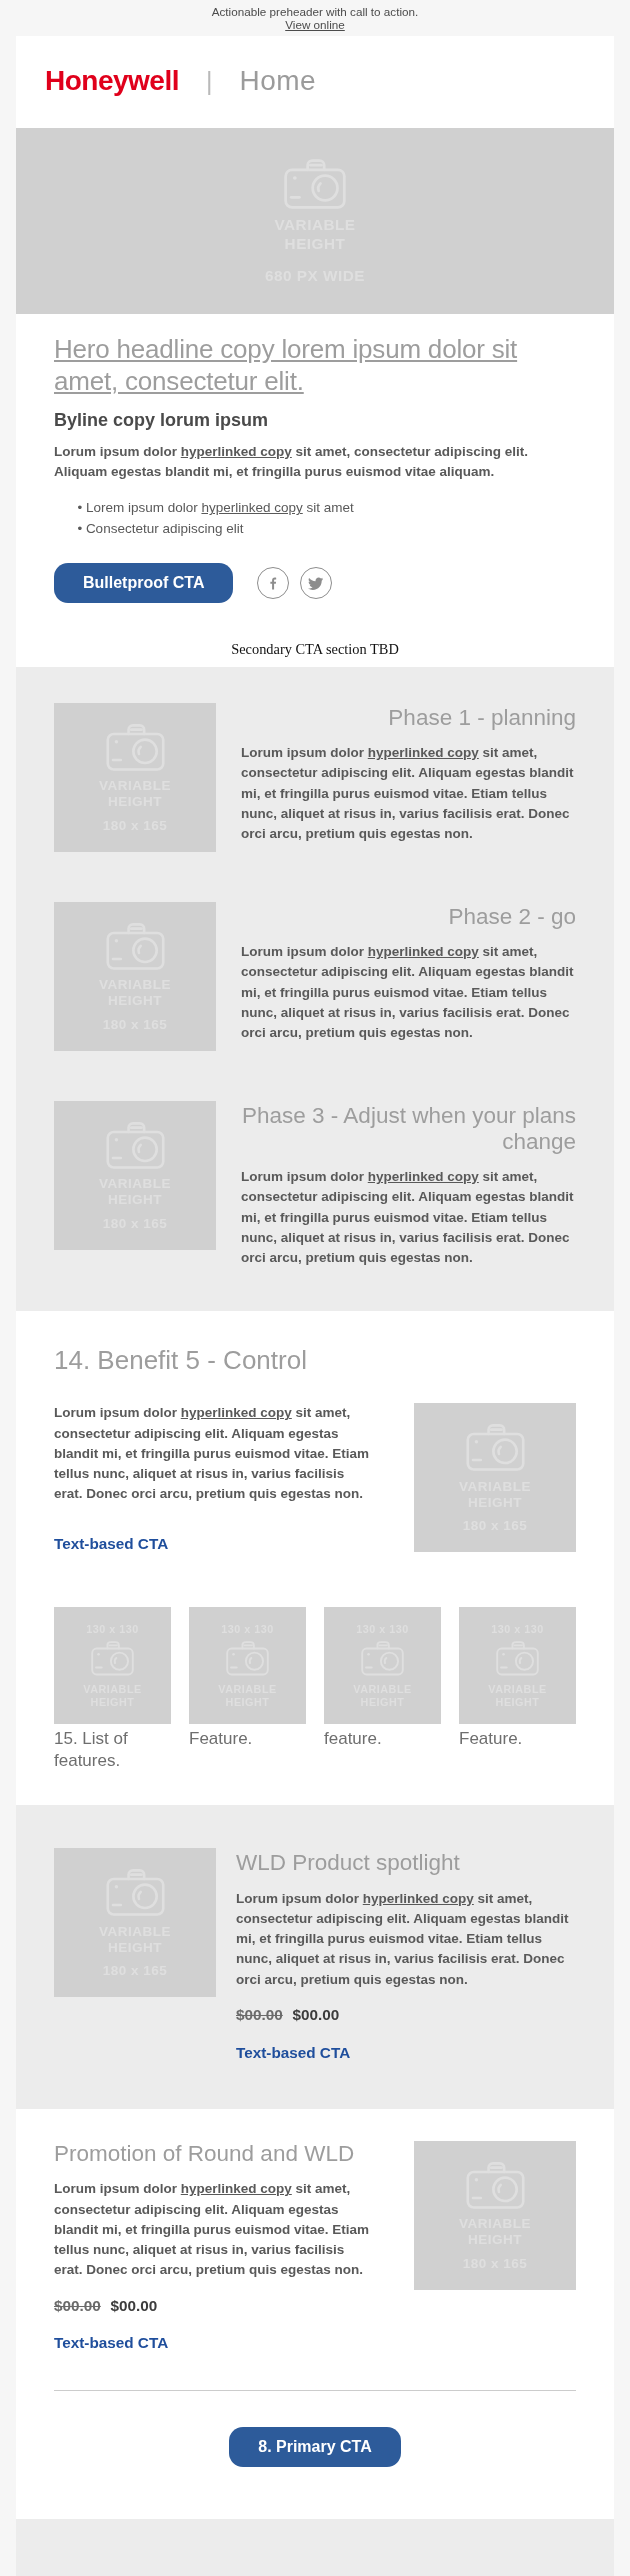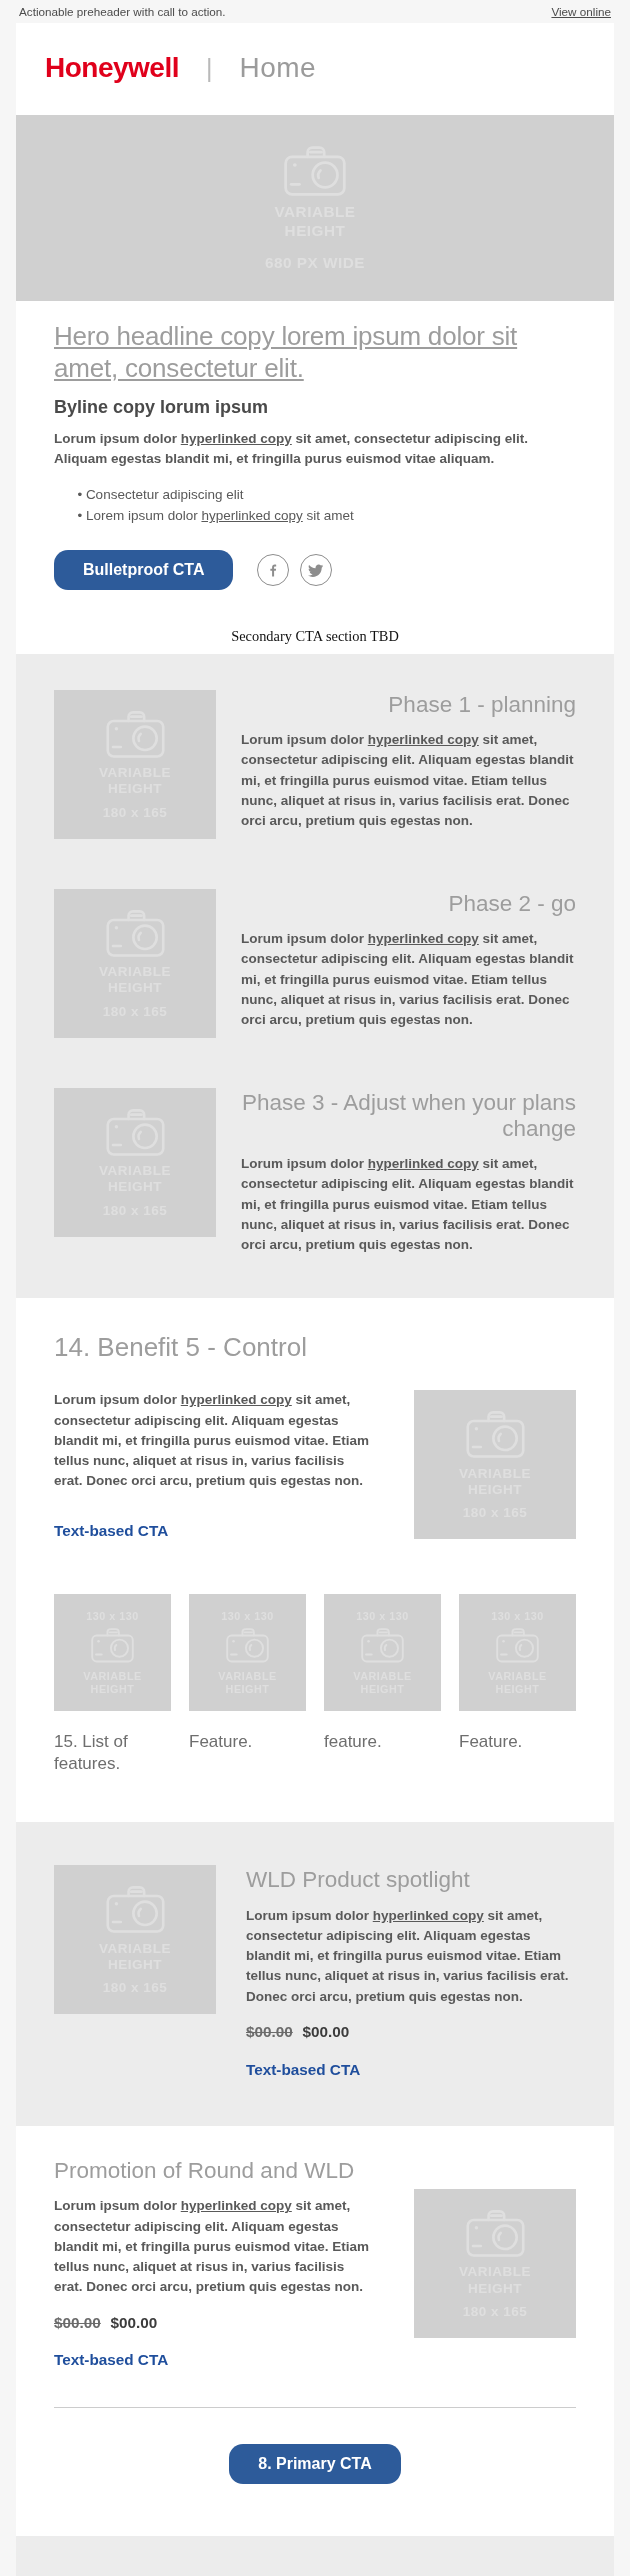--- a/index.html
+++ b/index.html
@@ -18,21 +18,21 @@
     width:630px;
     background:#f6f6f6;
     font-family:"Liberation Sans","DejaVu Sans",sans-serif;
     color:var(--body-gray);
   }
   a{color:inherit;text-decoration:underline;cursor:pointer;}
 
   
   .preheader{
     display:flex;justify-content:space-between;align-items:center;
-    padding:4.5px 19px 5.4px 19px;font-size:11.7px;color:#4c4c4c;
+    padding:4.5px 19px 5.4px 19px;font-size:11.7px;color:#4c4c4c;flex-direction:column;
   }
   .preheader a{color:#4c4c4c;}
 
   
   .email{width:598px;margin:0 auto;background:#ffffff;}
 
   
   .hdr{background:#fff;padding:29px 0 31px 29px;}
   .logo{display:flex;align-items:baseline;gap:27px;}
   .logo .brand{color:var(--brand-red);font-size:28px;font-weight:bold;letter-spacing:-0.5px;}
@@ -91,33 +91,33 @@
   .phase h2{margin:1.8px 0 12.6px 0;font-size:22.5px;font-weight:normal;color:var(--title-gray);text-align:right;}
   .phase .body-p{margin:0;}
 
   
   .benefit{background:#fff;padding:34px 38px 0 38px;}
   .benefit h1{margin:0 0 27px 0;font-size:26px;font-weight:normal;color:var(--title-gray);}
   .benefit-row{display:flex;justify-content:space-between;gap:41px;}
   .benefit-row .txt{width:324px;}
   .text-cta{display:inline-block;margin-top:14.4px;color:var(--link-blue);font-weight:bold;font-size:15.3px;text-decoration:none;}
   .thumbs{display:flex;gap:18px;margin-top:54px;}
-  .thumb-caps{display:flex;gap:18px;margin-top:20px;padding-bottom:47px;}
+  .thumb-caps{display:flex;gap:18px;margin-top:4px;padding-bottom:33px;}
   .thumb-caps .cap{width:117px;font-size:17px;color:#6e6e6e;line-height:1.3;}
 
   
-  .spotlight{background:var(--sec-gray);padding:43px 38px 47px 38px;display:flex;gap:30px;}
+  .spotlight{background:var(--sec-gray);padding:43px 38px 47px 38px;display:flex;gap:20px;}
   .spotlight h2{margin:1.8px 0 12.6px 0;font-size:22.5px;font-weight:normal;color:var(--title-gray);}
   .price{margin:16px 0 5.4px 0;font-size:15.3px;}
   .price .old{color:#6b6b6b;font-weight:bold;text-decoration:line-through;}
   .price .new{color:#3c3c3c;font-weight:bold;margin-left:5.4px;}
 
   
   .promo{background:#fff;padding:32px 38px 0 38px;}
-  .promo-row{display:flex;justify-content:space-between;gap:41px;align-items:center;}
+  .promo-row{display:flex;justify-content:space-between;gap:41px;}
   .promo-row .txt{width:324px;}
   .promo h2{margin:0 0 12.6px 0;font-size:22.5px;font-weight:normal;color:var(--title-gray);}
   .divider{border:none;border-top:0.9px solid #cccccc;margin:38px 0 0 0;}
 
   
   .primary-cta{background:#fff;text-align:center;padding:36px 0 52px 0;}
 
   
   .footer-bar{
     background:var(--sec-gray);height:63px;display:flex;align-items:center;
@@ -159,22 +159,22 @@
       <div>HEIGHT</div>
     </div>
     <div class="size">680 PX WIDE</div>
   </div>
 
   <div class="hero-copy">
     <h1>Hero headline copy lorem ipsum dolor sit amet, consectetur elit.</h1>
     <p class="byline">Byline copy lorum ipsum</p>
     <p class="body-p"><span>Lorum ipsum dolor </span><a>hyperlinked copy</a><span> sit amet, consectetur adipiscing elit. Aliquam egestas blandit mi, et fringilla purus euismod vitae aliquam.</span></p>
     <ul class="bullets">
+      <li><span>Lorem ipsum dolor </span><a>hyperlinked copy</a><span> sit amet</span></li>
       <li>Consectetur adipiscing elit</li>
-      <li><span>Lorem ipsum dolor </span><a>hyperlinked copy</a><span> sit amet</span></li>
     </ul>
     <div class="cta-row">
       <button class="btn">Bulletproof CTA</button>
       <div class="socials">
         <a class="soc">
             <svg width="12.6" height="12.6" viewBox="0 0 24 24">
               <path d="M13.5 24V13h3.3l.5-4h-3.8V6.6c0-1.1.3-1.9 2-1.9h2V1.2C17.1 1.1 15.9 1 14.6 1 11.7 1 9.7 2.8 9.7 6.1V9H6.4v4h3.3v11h3.8z"></path>
             </svg>
           </a>
         <a class="soc">

